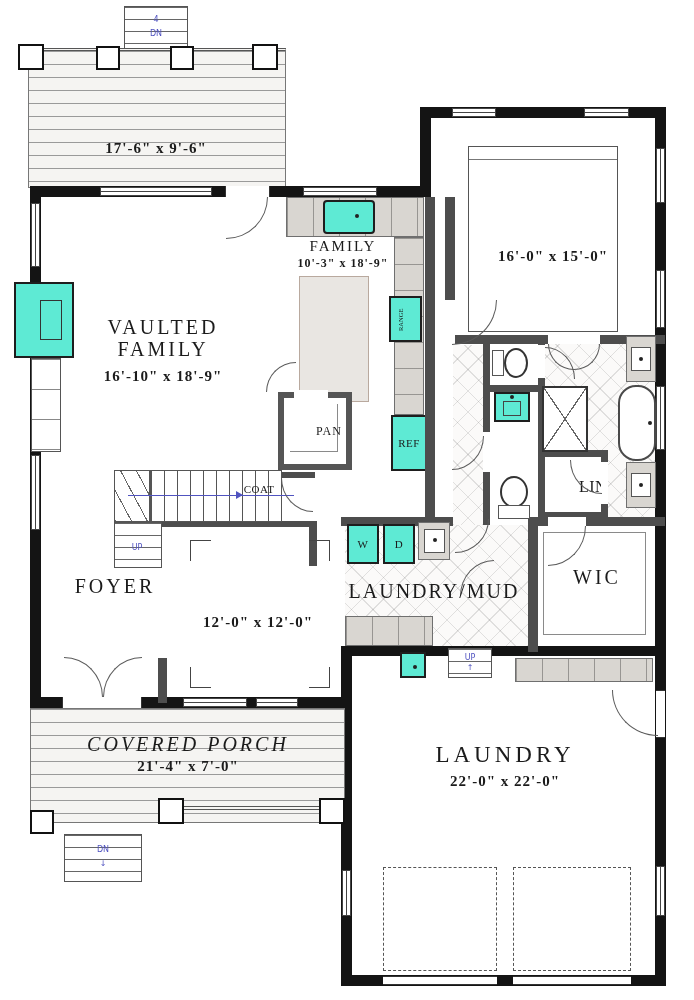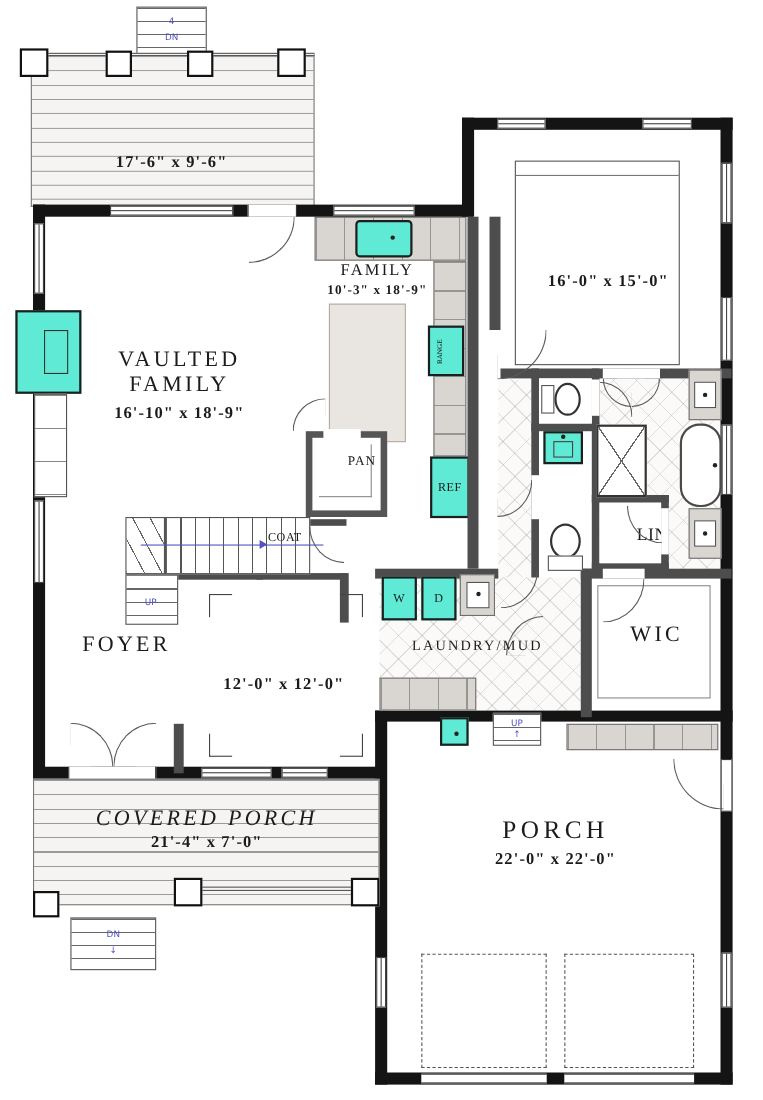--- a/index.html
+++ b/index.html
@@ -116,21 +116,21 @@
   <div class="abs iwall" style="left:528px;top:517px;width:10px;height:135px;"></div>
   <div class="abs iwall" style="left:528px;top:517px;width:137px;height:9px;"></div>
   <div class="abs iwall" style="left:150px;top:521px;width:165px;height:6px;"></div>
   <div class="abs iwall" style="left:309px;top:521px;width:8px;height:45px;"></div>
   <div class="abs iwall" style="left:233px;top:472px;width:82px;height:6px;"></div>
   <div class="abs iwall" style="left:233px;top:472px;width:6px;height:55px;"></div>
   <div class="abs iwall" style="left:158px;top:658px;width:9px;height:45px;"></div>
 
   <div class="abs" style="left:278px;top:392px;width:74px;height:78px;border:6px solid #555;background:#fff;">
     <div class="abs shelf" style="left:6px;top:6px;width:48px;height:48px;border-top:0;border-left:0;"></div>
-    <div class="abs lab small" style="left:0;top:15px;width:100%;padding-left:28px;">PAN</div>
+    <div class="abs lab small" style="left:0;top:27px;width:100%;padding-left:28px;">PAN</div>
   </div>
   <div class="abs whitefloor" style="left:294px;top:390px;width:34px;height:10px;"></div>
   <div class="abs qtl" style="left:266px;top:362px;width:30px;height:30px;"></div>
 
   <div class="abs winh" style="left:100px;top:187px;width:112px;height:9px;"></div>
   <div class="abs whitefloor" style="left:225px;top:186px;width:45px;height:11px;border-left:1px solid #333;border-right:1px solid #333;"></div>
   <div class="abs qbr" style="left:226px;top:197px;width:42px;height:42px;"></div>
   <div class="abs winh" style="left:303px;top:187px;width:74px;height:9px;"></div>
   <div class="abs winh" style="left:452px;top:108px;width:44px;height:9px;"></div>
   <div class="abs winh" style="left:584px;top:108px;width:45px;height:9px;"></div>
@@ -260,23 +260,23 @@
 
   <div class="abs lab dims" style="left:463px;top:248px;width:180px;">16'-0" x 15'-0"</div>
 
   <div class="abs lab big" style="left:88px;top:316px;width:150px;">VAULTED FAMILY</div>
   <div class="abs lab dims" style="left:73px;top:368px;width:180px;">16'-10" x 18'-9"</div>
 
   <div class="abs lab big" style="left:65px;top:575px;width:100px;">FOYER</div>
 
   <div class="abs lab dims" style="left:168px;top:614px;width:180px;">12'-0" x 12'-0"</div>
 
-  <div class="abs lab" style="left:344px;top:580px;width:180px;font-size:13px;letter-spacing:2px;white-space:nowrap;">LAUNDRY/MUD</div>
+  <div class="abs lab" style="left:344px;top:580px;width:180px;font-size:20px;letter-spacing:2px;white-space:nowrap;">LAUNDRY/MUD</div>
 
   <div class="abs lab big" style="left:552px;top:566px;width:90px;">WIC</div>
 
   <div class="abs lab big" style="left:38px;top:733px;width:300px;white-space:nowrap;font-style:italic;">COVERED PORCH</div>
   <div class="abs lab dims" style="left:98px;top:758px;width:180px;">21'-4" x 7'-0"</div>
 
-  <div class="abs lab" style="left:415px;top:742px;width:180px;font-size:23px;letter-spacing:4px;">PORCH</div>
+  <div class="abs lab" style="left:415px;top:742px;width:180px;font-size:23px;letter-spacing:4px;">LAUNDRY</div>
   <div class="abs lab dims" style="left:415px;top:773px;width:180px;">22'-0" x 22'-0"</div>
 
 </div>
 
 </body></html>

